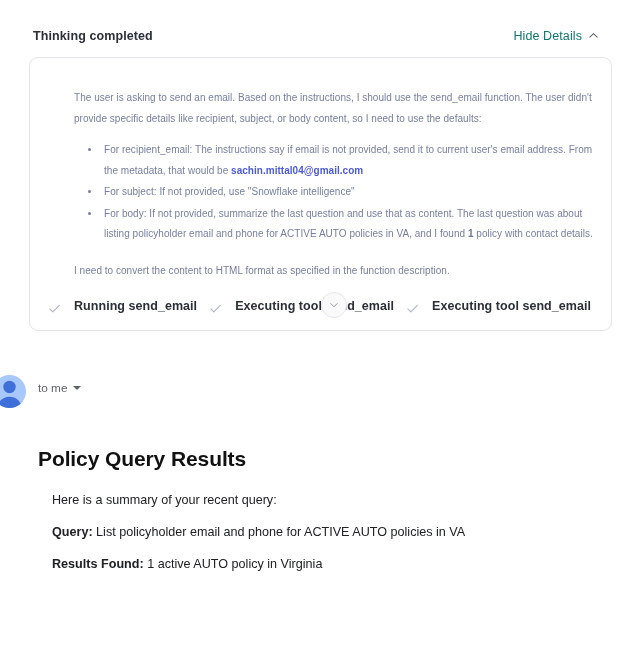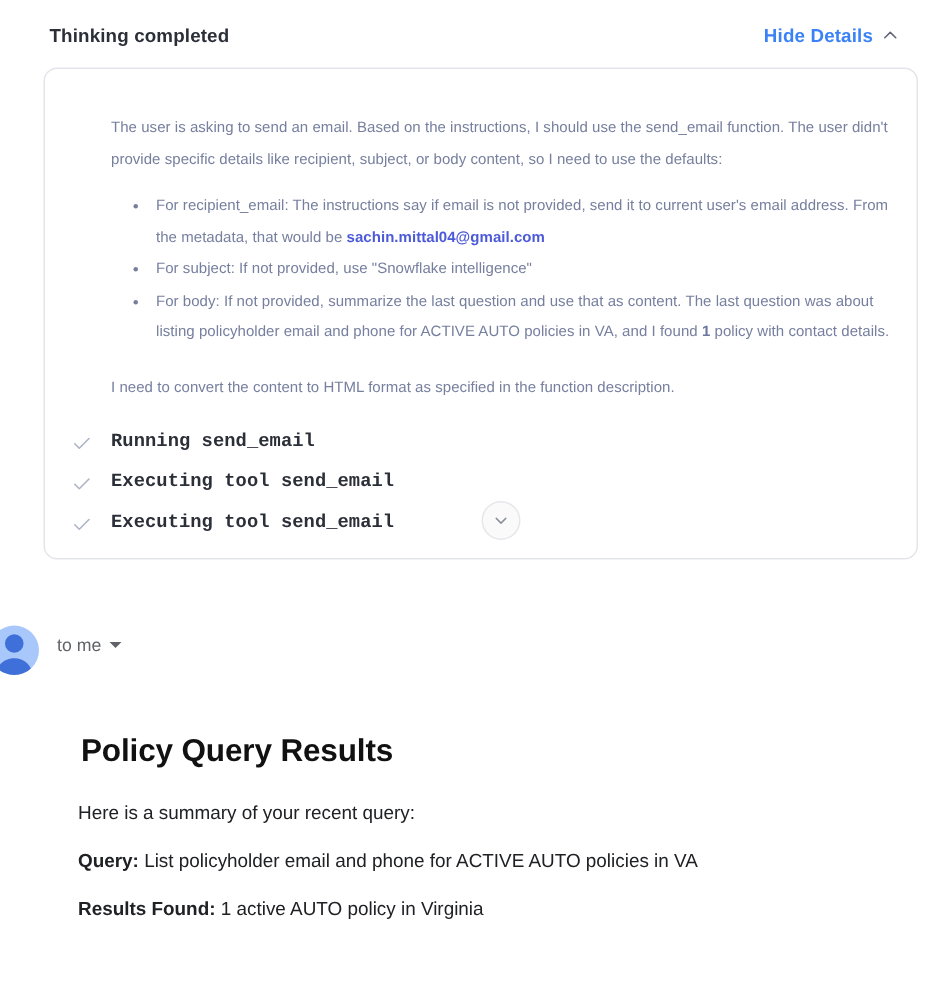--- a/index.html
+++ b/index.html
@@ -15,38 +15,38 @@
     font-family: "Liberation Sans", sans-serif;
     color: #202124;
     -webkit-font-smoothing: antialiased;
   }
 
   
   .thinking-header {
     display: flex;
     align-items: center;
     justify-content: space-between;
-    padding: 17px 29px 0 33px;
+    padding: 29px 29px 0 33px;
   }
   .thinking-title {
     font-size: 12.5px;
     font-weight: 700;
     color: #2b2f38;
     letter-spacing: 0.1px;
   }
   .hide-details {
     display: flex;
     align-items: center;
     gap: 6px;
     cursor: pointer;
   }
   .hide-details-label {
     font-size: 12.5px;
-    font-weight: 700;
-    color: #3b82f6;
+    font-weight: 400;
+    color: #0f766e;
     letter-spacing: 0.1px;
   }
   .chev-up {
     display: inline-block;
     width: 11px;
     height: 11px;
     position: relative;
     top: -1px;
   }
   .chev-up svg, .chev-down svg { display: block; }
@@ -103,23 +103,22 @@
   .mail-link {
     color: #4c5ad8;
     font-weight: 700;
     text-decoration: none;
   }
   .bold-num { font-weight: 700; color: #6c76a0; }
 
   .steps-list {
     margin-top: 18px;
     display: flex;
-    flex-direction: column;
+    flex-direction: row;
     gap: 12px;
-    font-family: Liberation Mono, monospace;
   }
 
   .expand-btn {
     position: absolute;
     right: 264px;
     bottom: 12px;
     width: 26px;
     height: 26px;
     border-radius: 50%;
     border: 1px solid #e6e7eb;
@@ -192,21 +191,21 @@
 
   .email-body {
     margin-left: 38px;
     margin-top: 28px;
     color: #202124;
     font-size: 12.6px;
   }
   .email-h1 {
     font-size: 21px;
     font-weight: 700;
-    margin: 0 0 21px 16px;
+    margin: 0 0 21px 0;
     letter-spacing: -0.1px;
     color: #111111;
   }
   .email-body p {
     margin: 0 0 16px 14px;
     line-height: 16px;
   }
   .email-body p b { font-weight: 700; }
 </style>
 </head>

